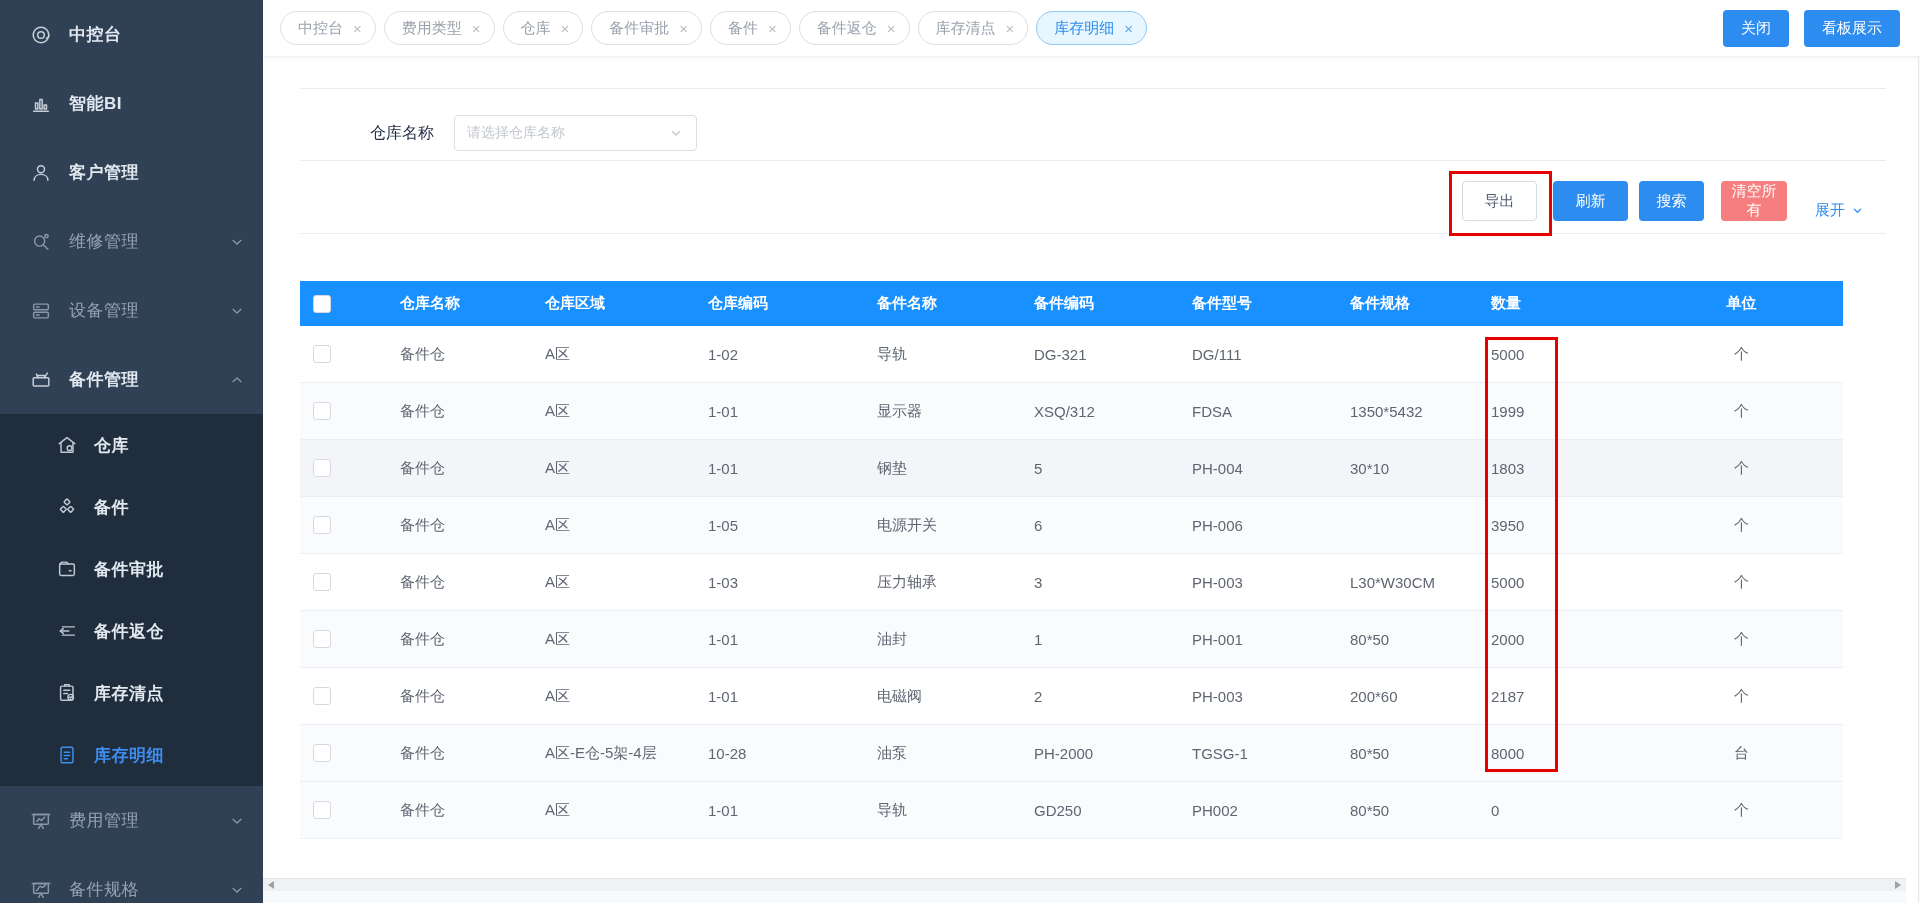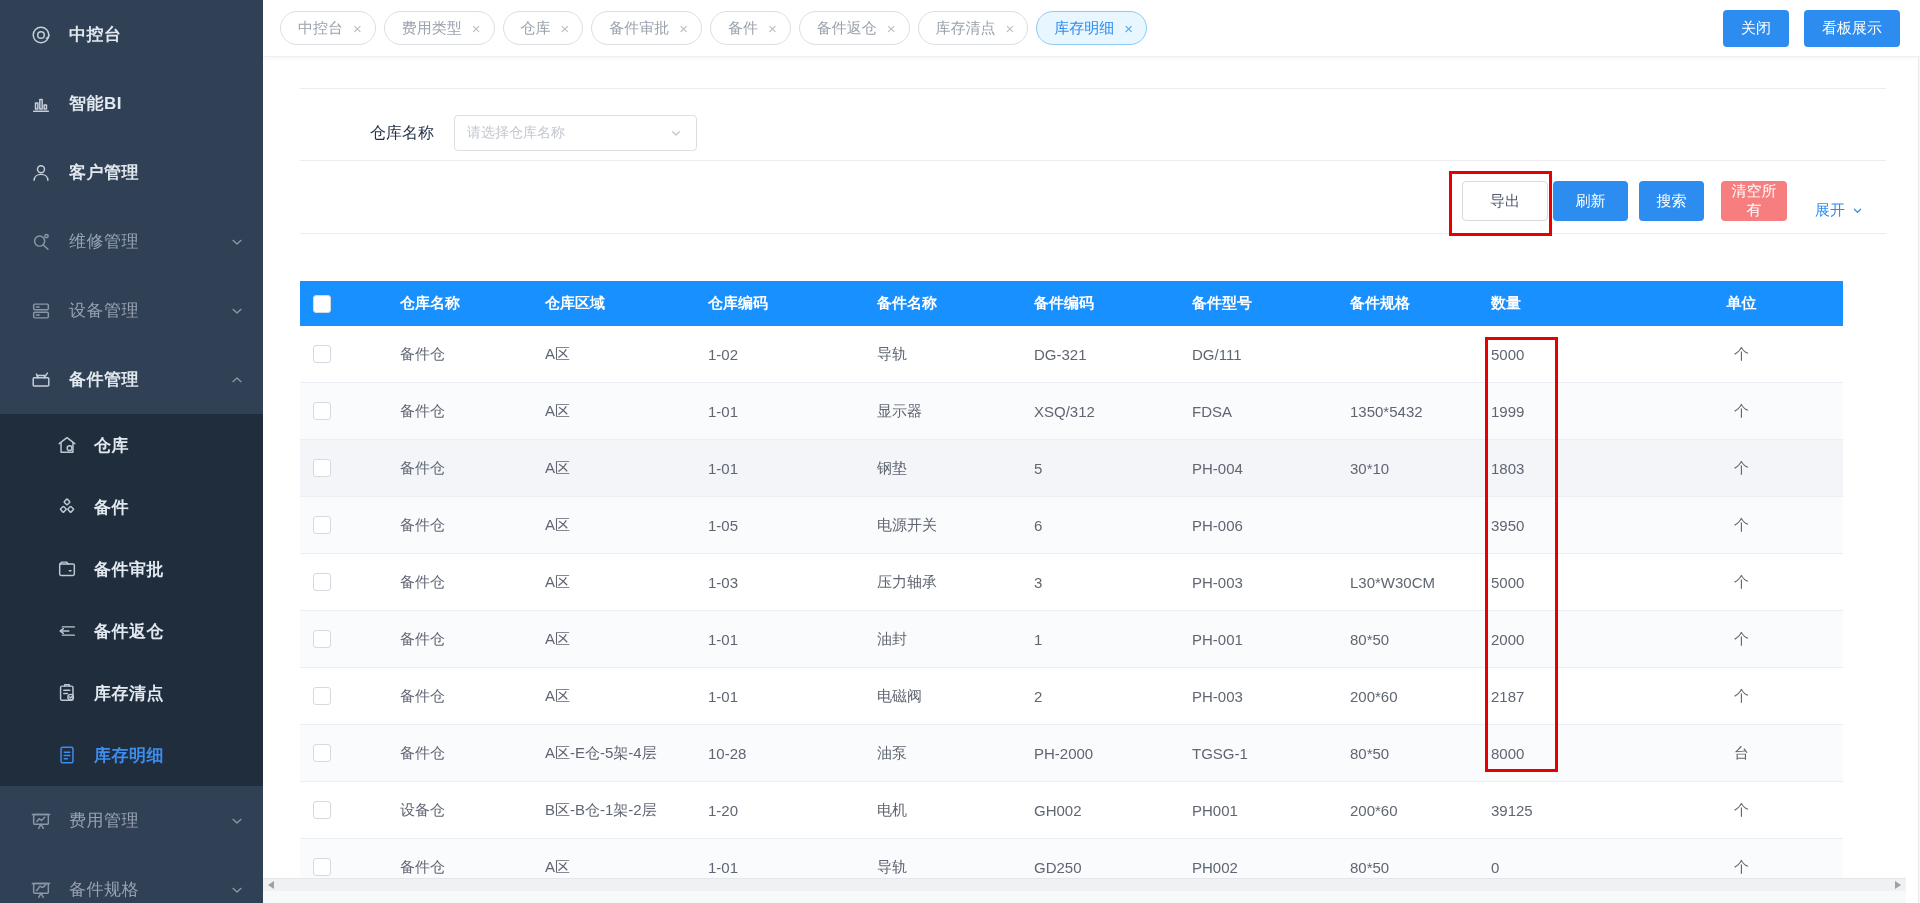--- a/index.html
+++ b/index.html
@@ -40,21 +40,21 @@
   .content{position:absolute;left:263px;top:57px;width:1657px;height:846px;background:#fff;padding-left:13px;}
   .divider{position:absolute;left:37px;width:1586px;height:1px;background:#ececf0;}
   .d1{top:31px;} .d2{top:103px;} .d3{top:176px;}
   .filter-label{position:absolute;left:107px;top:58px;height:36px;line-height:36px;font-size:16px;color:#243047;}
   .select{position:absolute;left:191px;top:58px;width:243px;height:36px;border:1px solid #dcdee2;border-radius:4px;
     display:flex;align-items:center;padding:0 12px;box-sizing:border-box;background:#fff;cursor:pointer;}
   .select .ph{color:#c3c7ce;font-size:14px;}
   .select .chev{margin-left:auto;color:#c3c7ce;}
   .select .chev svg{width:16px;height:16px;fill:none;stroke:currentColor;stroke-width:2;stroke-linecap:round;stroke-linejoin:round;}
   .abtn{position:absolute;top:124px;height:40px;border-radius:4px;font-size:15px;cursor:pointer;font-family:inherit;border:none;color:#fff;}
-  .btn-export{left:1199px;width:86px;background:#fff;border:1px solid #d7dadf;color:#525c6e;}
+  .btn-export{left:1199px;width:75px;background:#fff;border:1px solid #d7dadf;color:#525c6e;}
   .btn-refresh{left:1290px;width:75px;background:#2d8cf0;}
   .btn-search{left:1376px;width:65px;background:#2d8cf0;}
   .btn-clear{left:1458px;width:66px;background:#f77e7e;}
   .link-expand{position:absolute;left:1552px;top:133px;height:40px;display:flex;align-items:center;gap:5px;
     color:#2d8cf0;font-size:15px;cursor:pointer;}
   .link-expand svg{width:15px;height:15px;fill:none;stroke:currentColor;stroke-width:2;stroke-linecap:round;stroke-linejoin:round;}
   
   .anno{position:absolute;border:3px solid #e60000;z-index:10;pointer-events:none;}
   .anno-export{left:1186px;top:114px;width:97px;height:59px;}
   .anno-qty{left:1222px;top:280px;width:67px;height:429px;}
@@ -458,34 +458,20 @@
           <td>备件仓</td>
           <td>A区-E仓-5架-4层</td>
           <td>10-28</td>
           <td>油泵</td>
           <td>PH-2000</td>
           <td>TGSG-1</td>
           <td>80*50</td>
           <td>8000</td>
           <td class="col-unit">台</td>
         </tr>
-        <tr>
-          <td class="col-check">
-            <div class="checkbox"></div>
-          </td>
-          <td>设备仓</td>
-          <td>B区-B仓-1架-2层</td>
-          <td>1-20</td>
-          <td>电机</td>
-          <td>GH002</td>
-          <td>PH001</td>
-          <td>200*60</td>
-          <td>39125</td>
-          <td class="col-unit">个</td>
-        </tr>
         <tr class="striped">
           <td class="col-check">
             <div class="checkbox"></div>
           </td>
           <td>备件仓</td>
           <td>A区</td>
           <td>1-01</td>
           <td>导轨</td>
           <td>GD250</td>
           <td>PH002</td>

